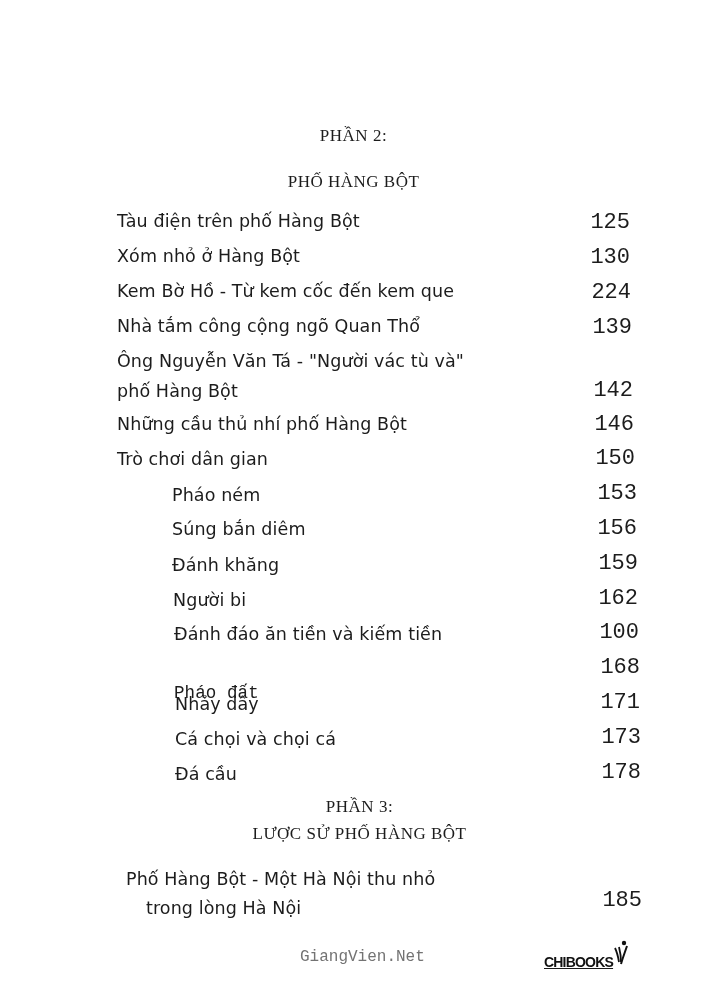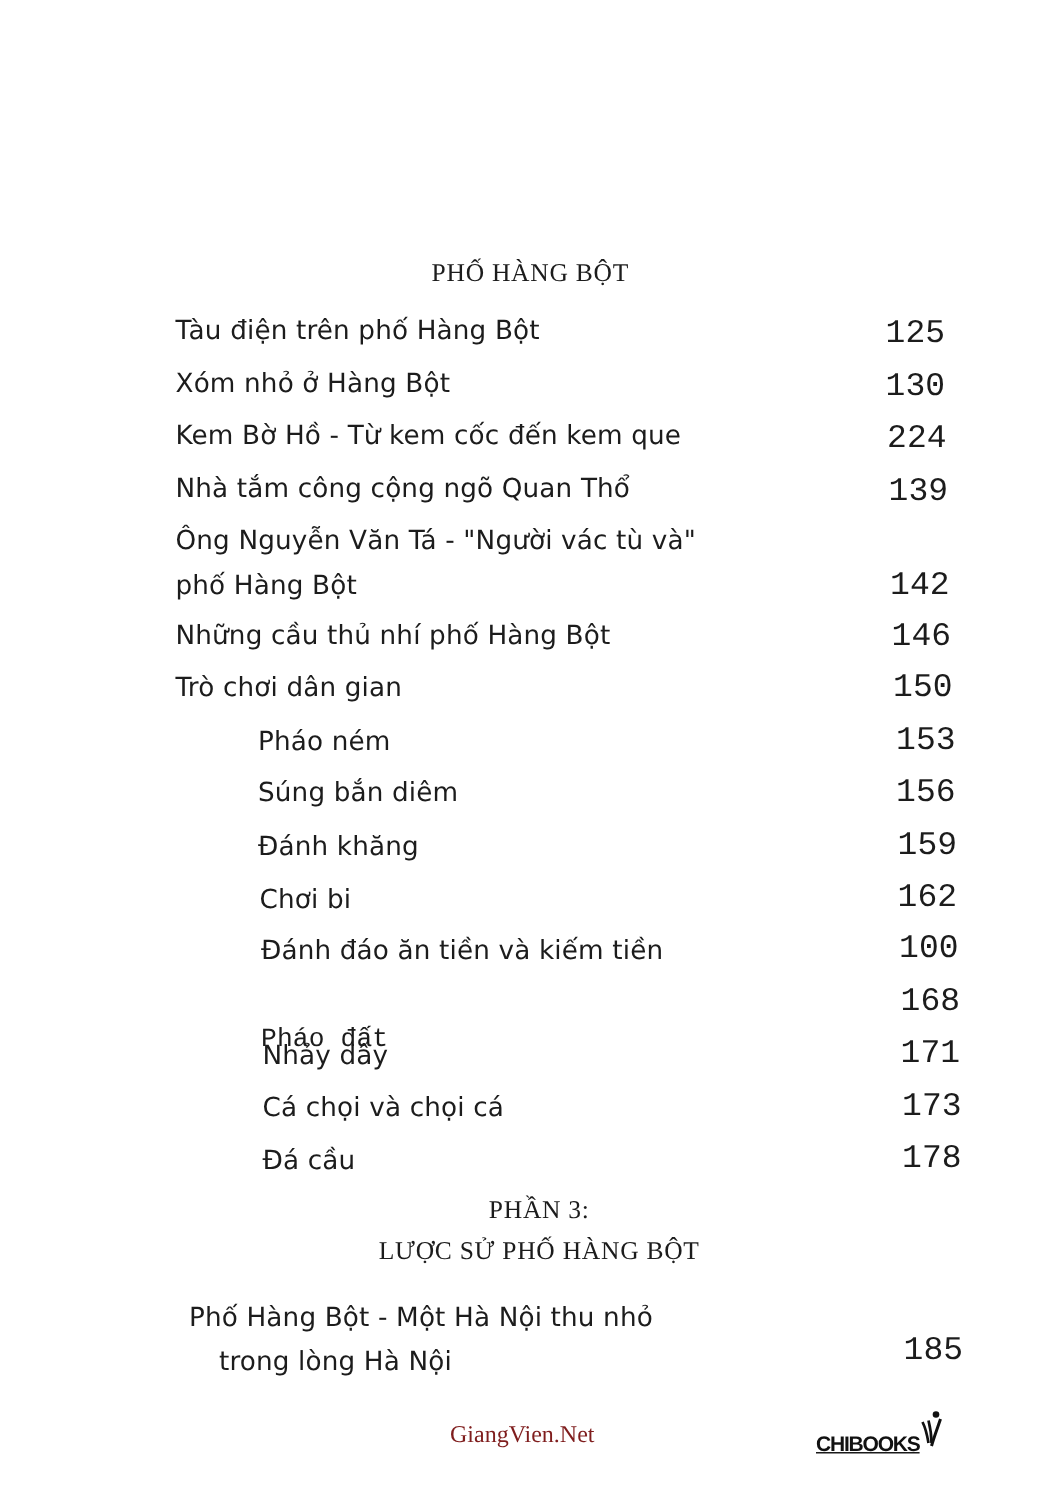--- a/index.html
+++ b/index.html
@@ -16,36 +16,37 @@
   }
   .entry {
     position: absolute; font-size: 17.5px; color: #1c1c1c;
     font-family: "DejaVu Sans", sans-serif; letter-spacing: 0.1px;
   }
   .pg {
     position: absolute; font-size: 22px; color: #1c1c1c; text-align: right; width: 60px;
     font-family: Liberation Mono, monospace;
   }
   .watermark {
-    position: absolute; left: 300px; top: 948px; font-family: Liberation Serif, serif;
-    font-size: 16px; color: #7f1d1d;
+    position: absolute; left: 300px; top: 948px; font-family: Liberation Mono, monospace;
+    font-size: 16px; color: #737373;
   }
   .logo {
     position: absolute; left: 544px; top: 940px; display: flex; align-items: flex-end; text-decoration: underline;
   }
   .logo-text {
     font-family: "Liberation Sans", sans-serif; font-weight: bold; font-size: 14px;
     letter-spacing: -0.8px; color: #111;
   }
 </style>
 </head>
 <body>
 
 <div class="page">
 
+  <div class="section-head" style="top:126px;">PHẦN 2:</div>
   <div class="section-head" style="top:172px;">PHỐ HÀNG BỘT</div>
 
   <div>
     <div class="entry" style="left:117px; top:211px;">Tàu điện trên phố Hàng Bột</div>
     <div class="pg" style="left:570px; top:210px;">125</div>
   </div>
   <div>
     <div class="entry" style="left:117px; top:246px;">Xóm nhỏ ở Hàng Bột</div>
     <div class="pg" style="left:570px; top:245px;">130</div>
   </div>
@@ -77,21 +78,21 @@
   </div>
   <div>
     <div class="entry" style="left:172px; top:519px;">Súng bắn diêm</div>
     <div class="pg" style="left:577px; top:516px;">156</div>
   </div>
   <div>
     <div class="entry" style="left:172px; top:555px;">Đánh khăng</div>
     <div class="pg" style="left:578px; top:551px;">159</div>
   </div>
   <div>
-    <div class="entry" style="left:173px; top:590px;">Chơi bi</div>
+    <div class="entry" style="left:173px; top:590px;">Người bi</div>
     <div class="pg" style="left:578px; top:586px;">162</div>
   </div>
   <div>
     <div class="entry" style="left:174px; top:624px;">Đánh đáo ăn tiền và kiếm tiền</div>
     <div class="pg" style="left:579px; top:620px;">100</div>
   </div>
   <div>
     <div class="entry" style="left:174px; top:683px;font-family:Liberation Mono, monospace;">Pháo đất</div>
     <div class="pg" style="left:580px; top:655px;">168</div>
   </div>

